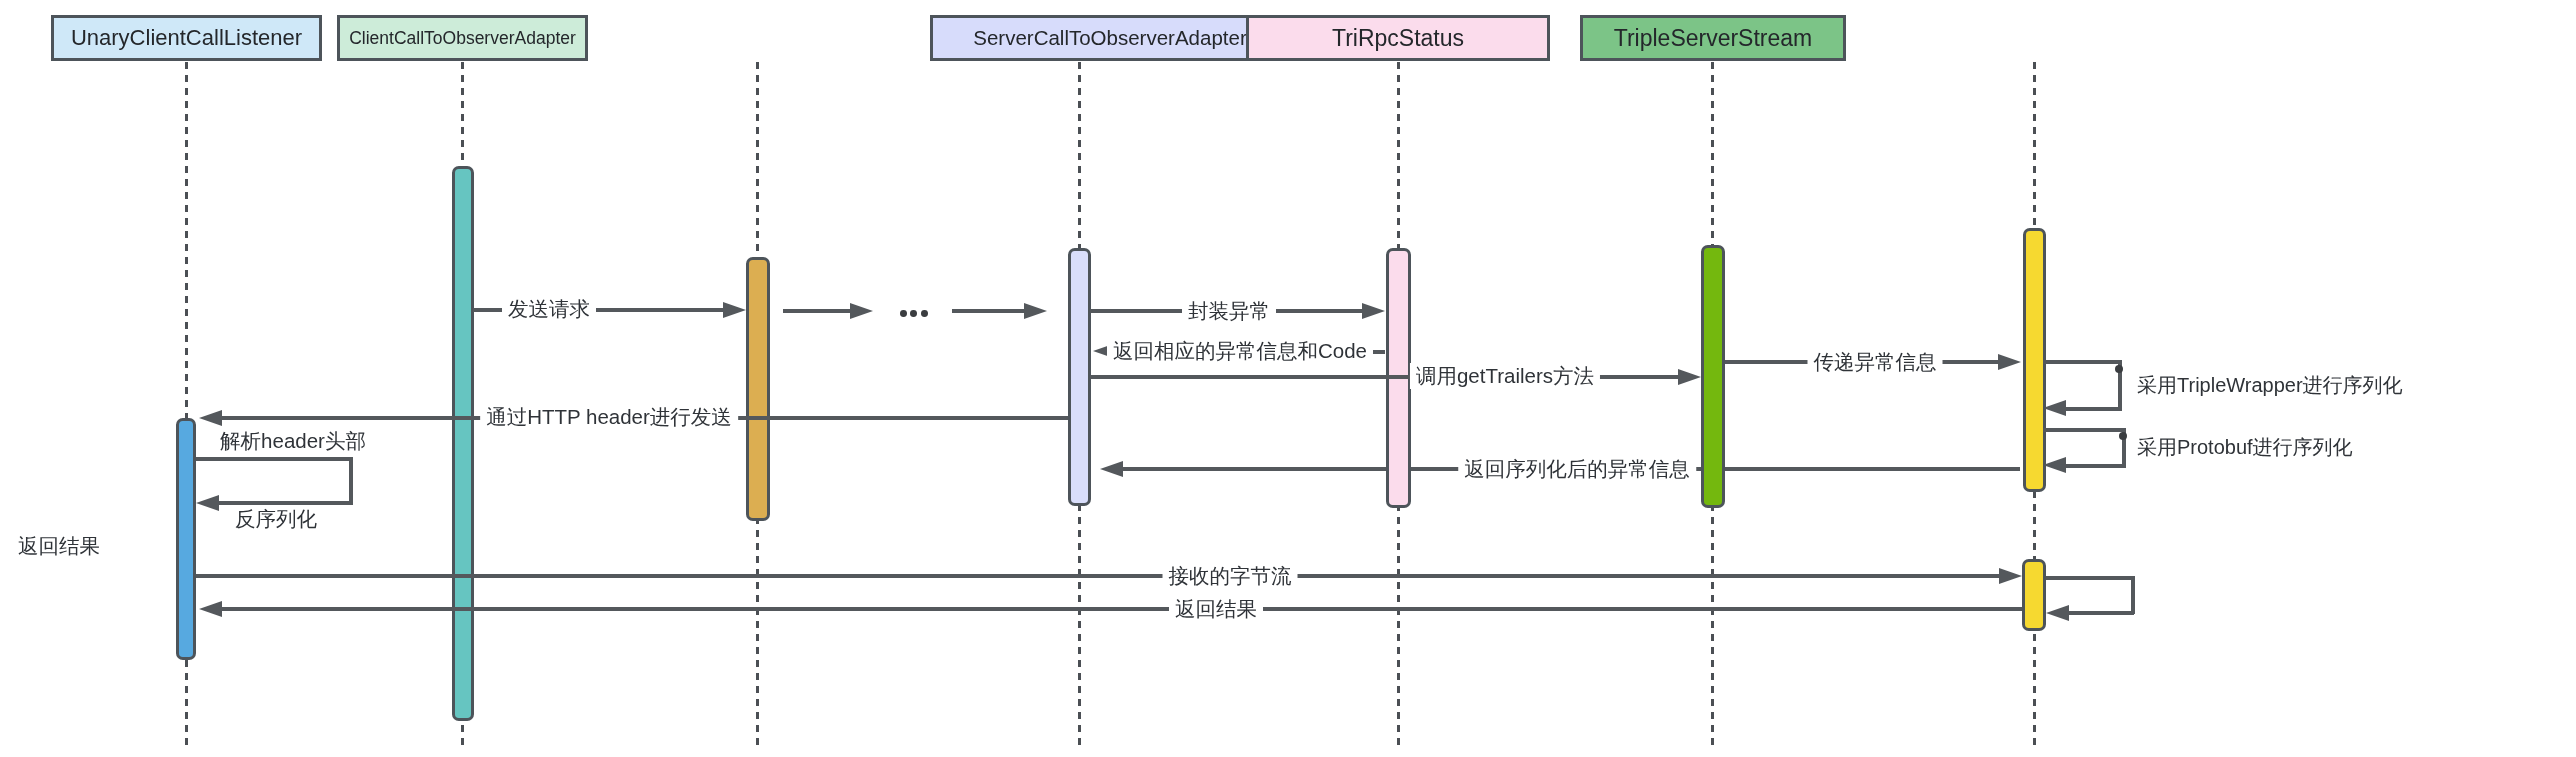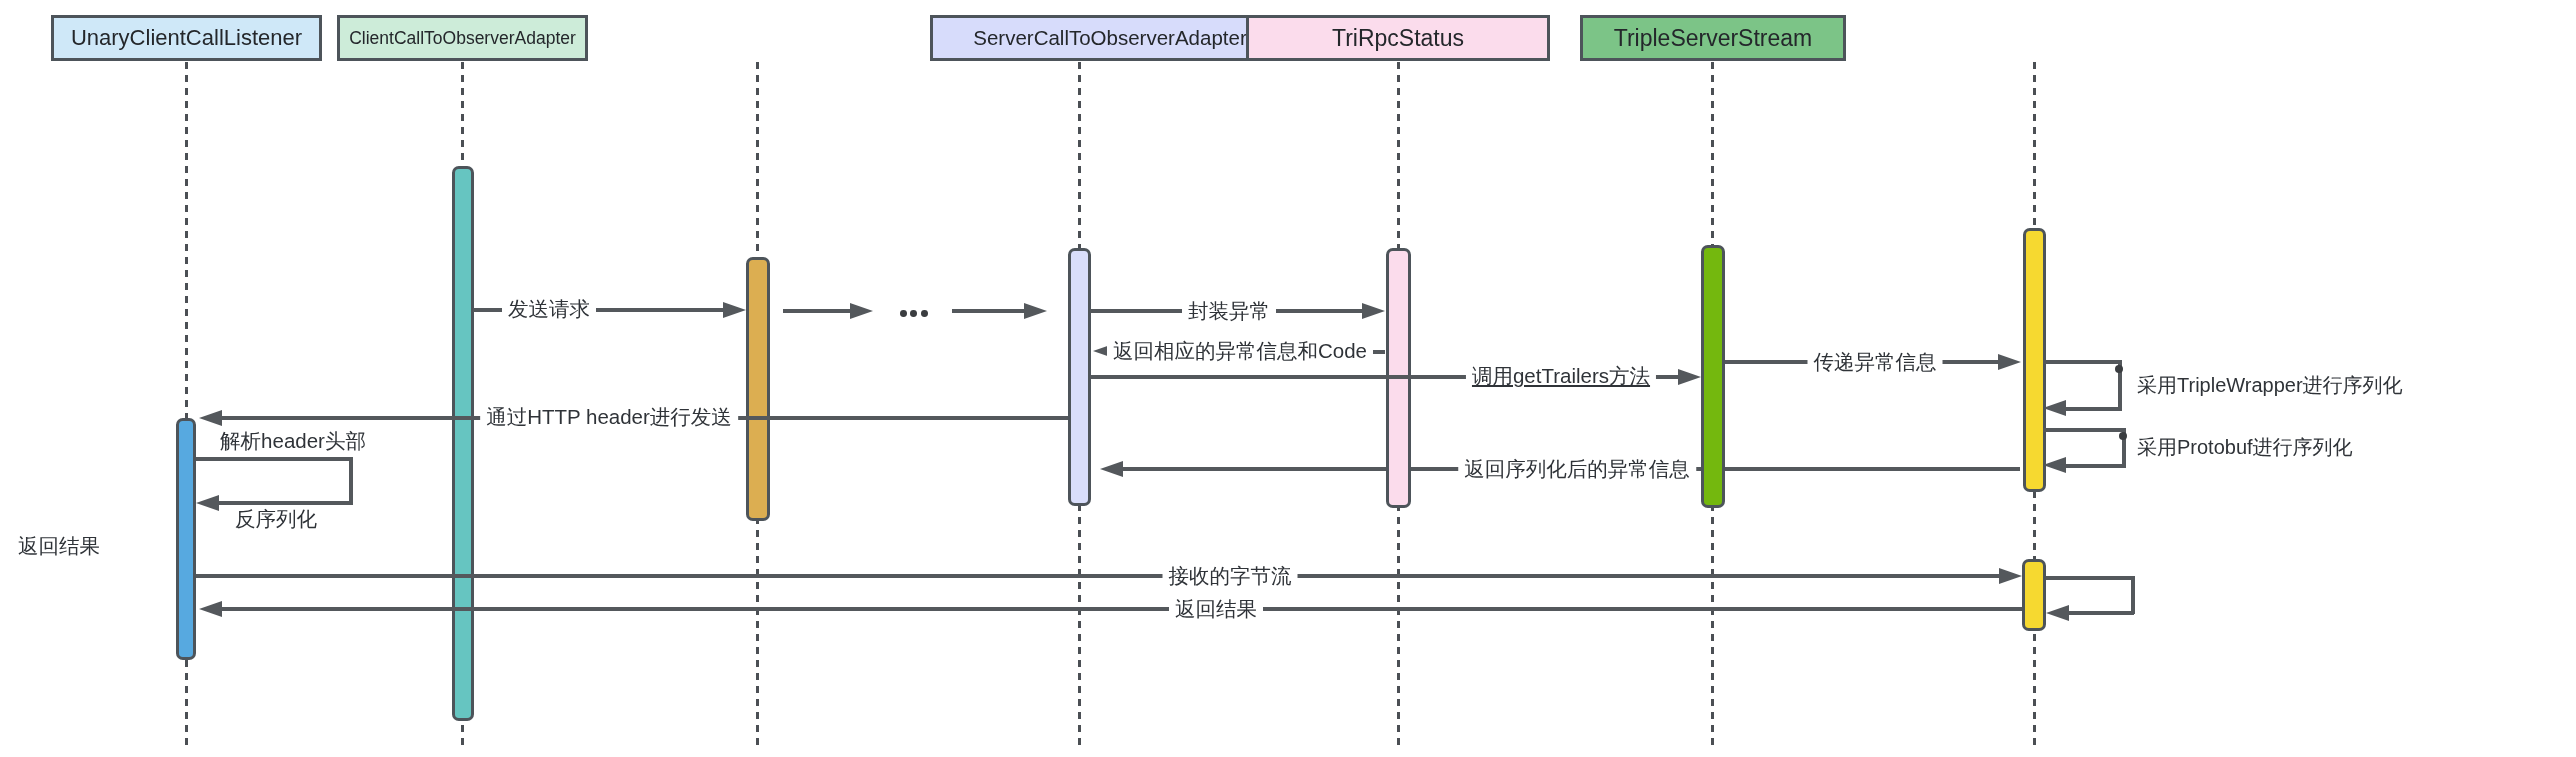--- a/index.html
+++ b/index.html
@@ -106,21 +106,21 @@
     <div class="mline z-over" style="left: 952px; top: 309px; width: 75px;"></div>
     <div class="head-right z-over" style="left: 1024px; top: 303px;"></div>
     <div class="mline z-over" style="left: 1090px; top: 309px; width: 275px;"></div>
     <div class="head-right z-over" style="left: 1362px; top: 303px;"></div>
     <div class="msg-label" style="left: 1229px; top: 311px;">封装异常</div>
     <div class="mline z-over" style="left: 1113px; top: 350px; width: 272px;"></div>
     <div class="head-left z-over" style="left: 1093px; top: 343px;"></div>
     <div class="msg-label" style="left: 1240px; top: 351px;">返回相应的异常信息和Code</div>
     <div class="mline z-over" style="left: 1090px; top: 375px; width: 590px;"></div>
     <div class="head-right z-over" style="left: 1678px; top: 369px;"></div>
-    <div class="msg-label" style="left: 1561px; top: 376px; text-decoration: underline;">调用getTrailers方法</div>
+    <div class="msg-label" style="left: 1505px; top: 376px;">调用getTrailers方法</div>
     <div class="mline z-over" style="left: 1725px; top: 360px; width: 276px;"></div>
     <div class="head-right z-over" style="left: 1998px; top: 354px;"></div>
     <div class="msg-label" style="left: 1875px; top: 362px;">传递异常信息</div>
     <div class="mline z-over" style="left: 2043px; top: 360px; width: 78px;"></div>
     <div class="vline z-over" style="left: 2118px; top: 360px; height: 49px;"></div>
     <div class="mline z-over" style="left: 2063px; top: 407px; width: 59px;"></div>
     <div class="head-left z-over" style="left: 2043px; top: 400px;"></div>
     <div class="dot" style="left: 2115px; top: 365px; width: 8.4px; height: 8.4px;"></div>
     <div class="loop-label" style="left: 2137px; top: 385px;">采用TripleWrapper进行序列化</div>
     <div class="mline z-over" style="left: 2043px; top: 428px; width: 83px;"></div>

